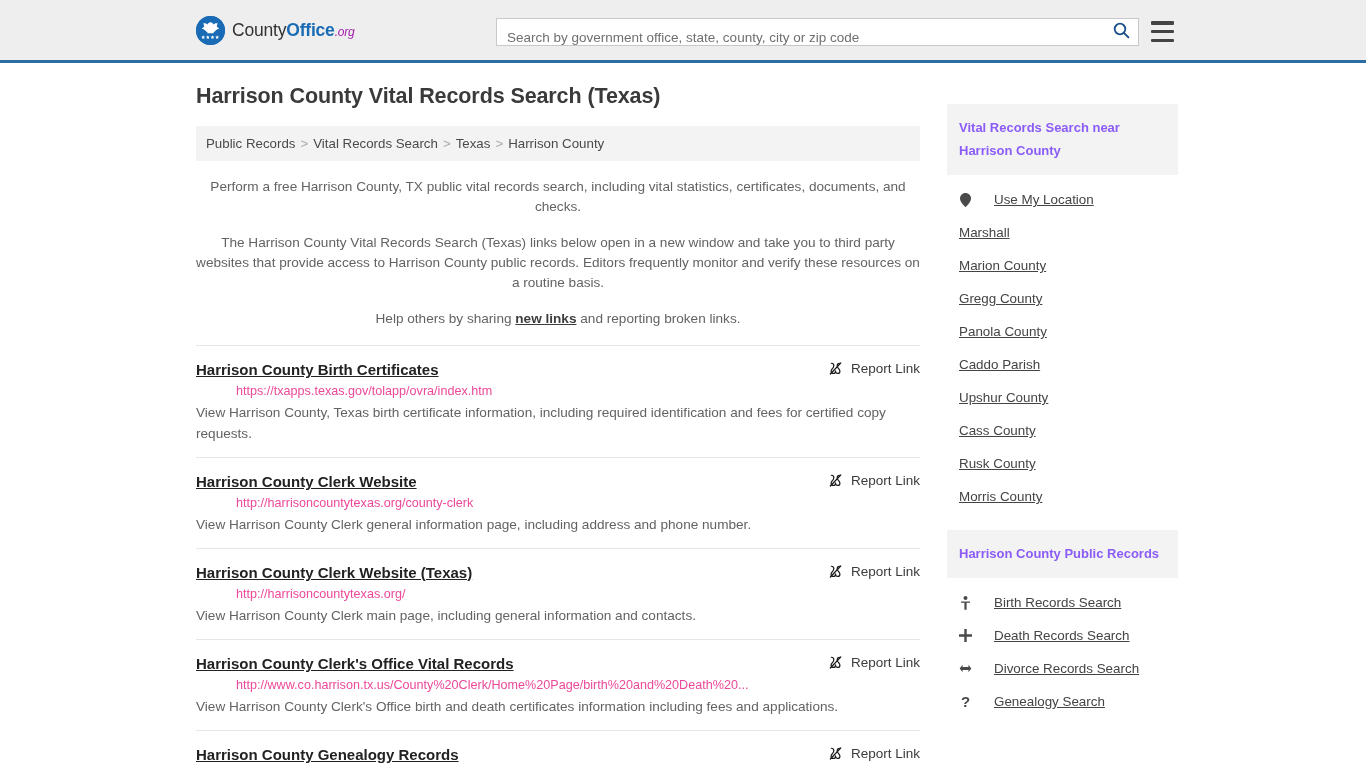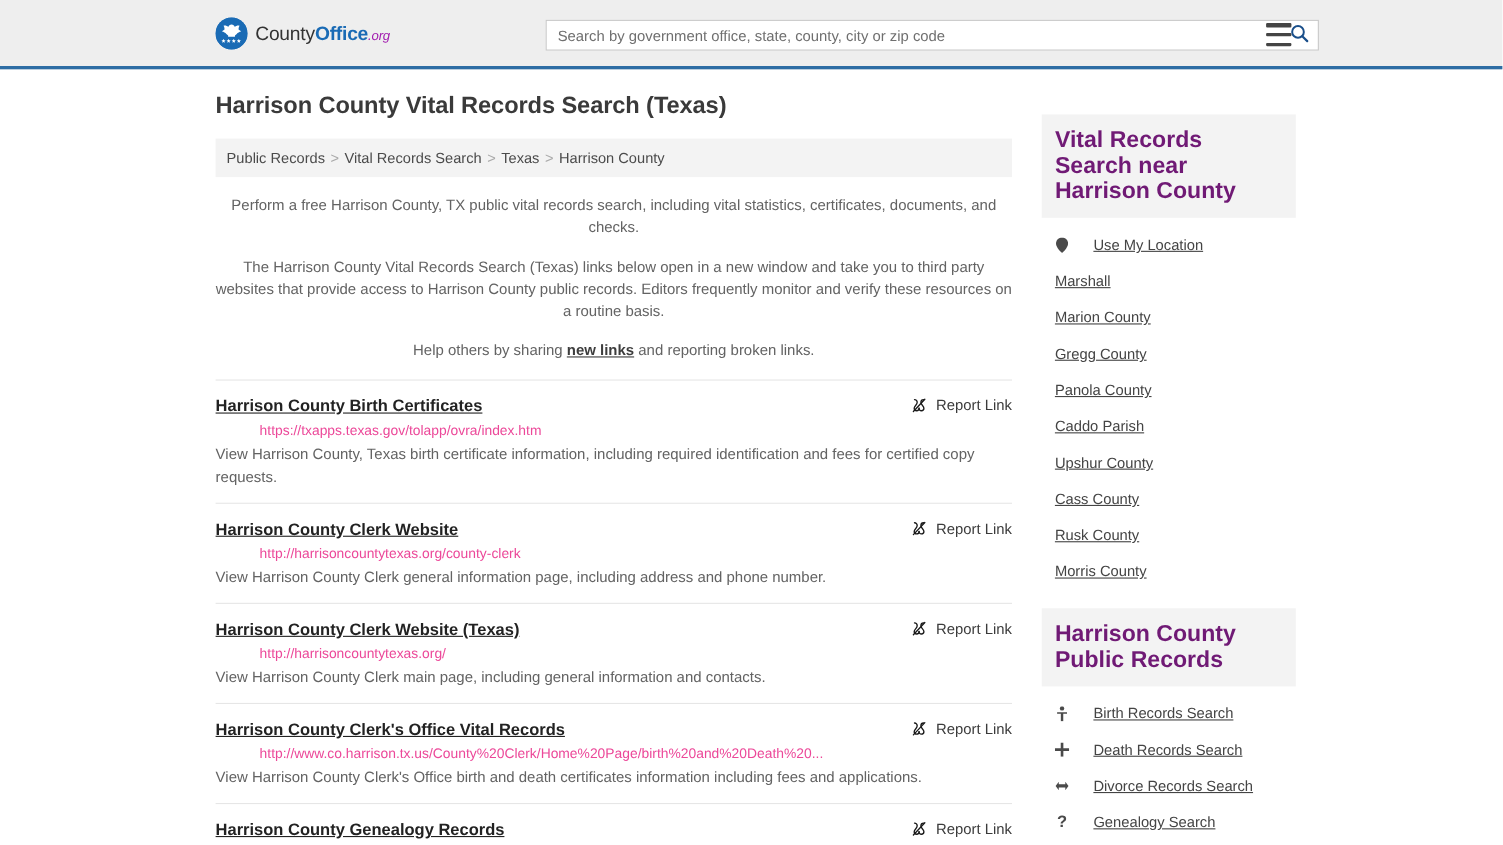--- a/index.html
+++ b/index.html
@@ -45,26 +45,26 @@
     font-family: "Liberation Sans", sans-serif;
   }
   .brand-text .b-blue { color: #1a6bb5; font-weight: bold; }
   .brand-text .b-dark { color: #333333; }
   .brand-text .b-tld  { color: #a21caf; font-size: 12px; font-style: italic;}
 
   .searchwrap {
     position: absolute;
     left: 496px;
     top: 18px;
-    width: 703px;
+    width: 643px;
     height: 28px;
     background: #ffffff;
     border: 1px solid #c8c8c8;
     display: flex;
-    align-items: center;
+    align-items: flex-end;
   }
   .searchwrap input {
     flex: 1;
     border: none;
     outline: none;
     font-size: 13.5px;
     color: #333;
     padding: 0 10px;
     background: transparent;
     font-family: "Liberation Sans", sans-serif;
@@ -182,23 +182,23 @@
     font-size: 13.6px;
     color: #636363;
     margin-top: 2px;
     line-height: 21px;
   }
 
   
   .side-box-head {
     background: #f3f3f3;
     padding: 12px 12px 13px 12px;
-    font-size: 21px;
+    font-size: 13px;
     font-weight: bold;
-    color: #701a75;
+    color: #8b5cf6;
     line-height: 23px;
   }
   .side-list { padding: 8px 0 0 0; list-style: none; }
   .side-list li {
     padding: 9px 0 9px 12px;
     display: flex;
     align-items: center;
     gap: 22px;
   }
   .side-list li a {

